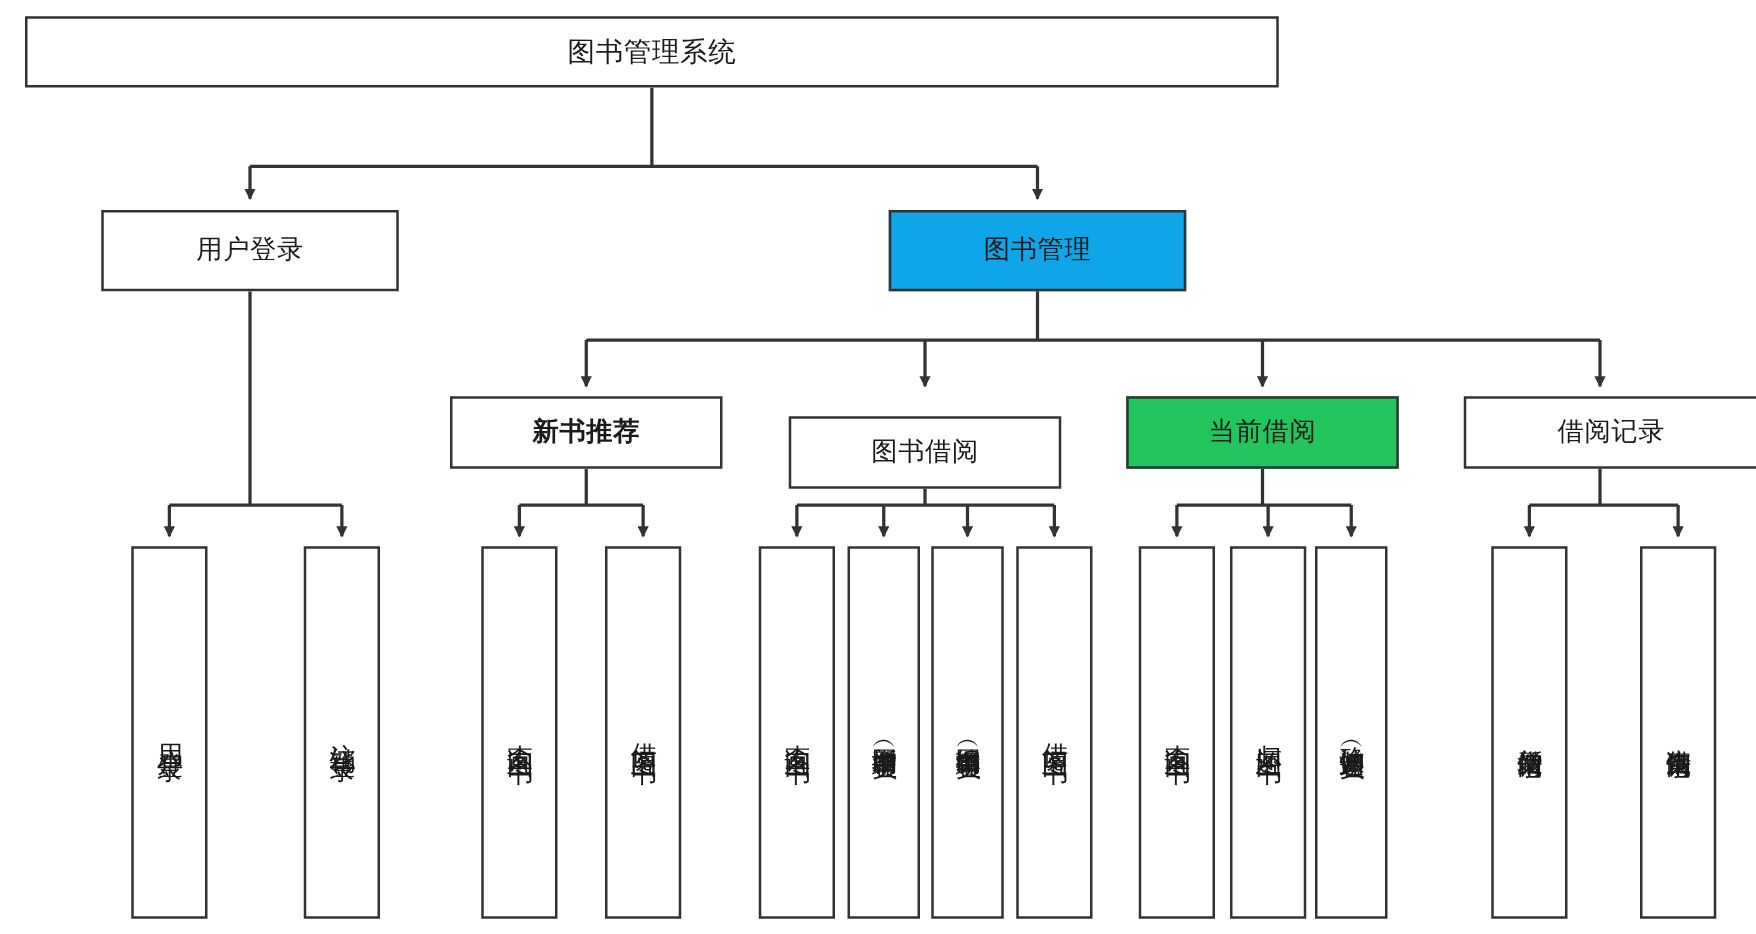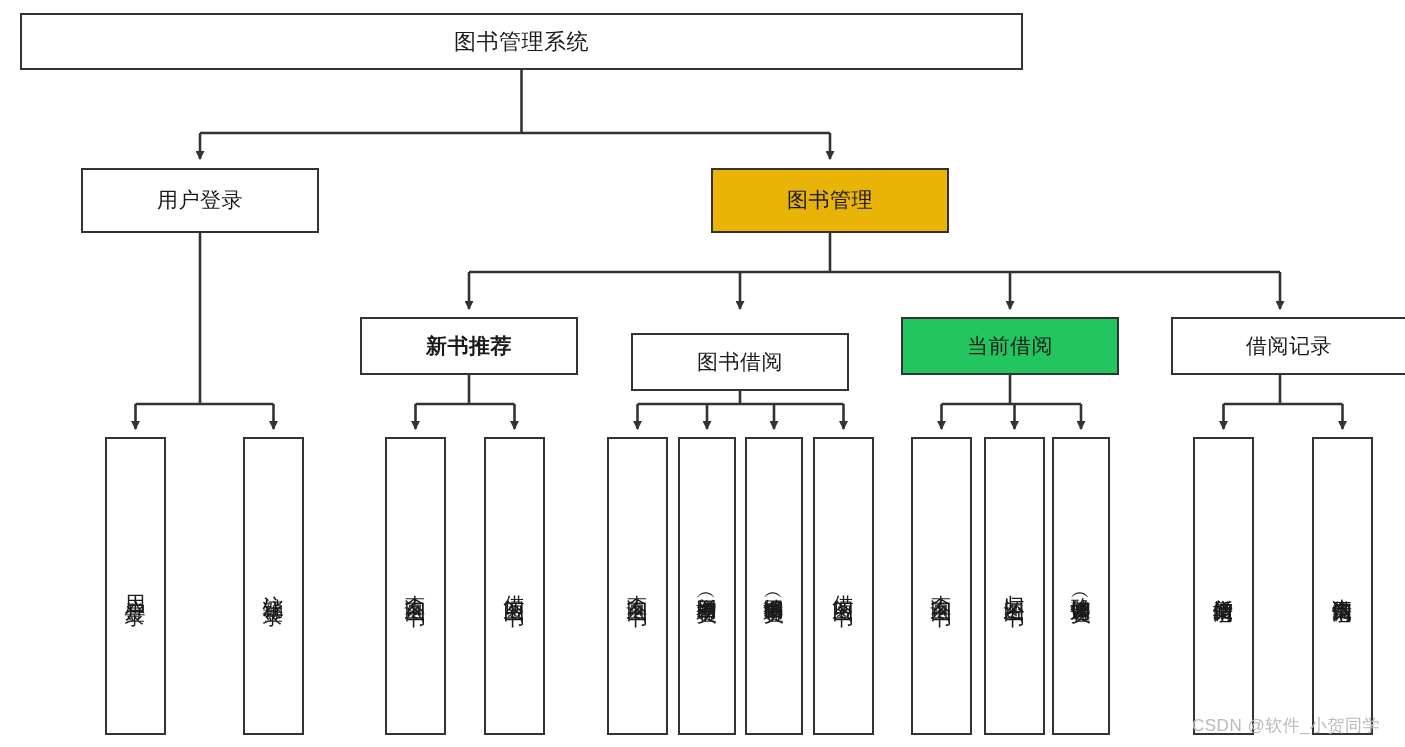--- a/index.html
+++ b/index.html
@@ -132,21 +132,21 @@
     </g>
   </svg>
 
   <div class="node horiz root" style="left: 20px; top: 13px; width: 1003px; height: 57px; border-color: rgb(51, 51, 51); color: rgb(26, 26, 26); background: rgb(255, 255, 255);">
     <span class="node-label">图书管理系统</span>
   </div>
 
   <div class="node horiz" style="left: 81px; top: 168px; width: 238px; height: 65px; border-color: rgb(51, 51, 51); color: rgb(26, 26, 26); background: rgb(255, 255, 255);">
     <span class="node-label">用户登录</span>
   </div>
-  <div class="node horiz" style="left: 711px; top: 168px; width: 238px; height: 65px; border-color: rgb(51, 51, 51); color: rgb(26, 26, 26); background: #eab308;">
+  <div class="node horiz" style="left: 711px; top: 168px; width: 238px; height: 65px; border-color: rgb(51, 51, 51); color: rgb(26, 26, 26); background: #0ea5e9;">
     <span class="node-label">图书管理</span>
   </div>
 
   <div class="node horiz" style="left: 360px; top: 317px; width: 218px; height: 58px; border-color: rgb(51, 51, 51); color: rgb(26, 26, 26); background: rgb(255, 255, 255); font-weight: bold;">
     <span class="node-label">新书推荐</span>
   </div>
   <div class="node horiz" style="left: 631px; top: 333px; width: 218px; height: 58px; border-color: rgb(51, 51, 51); color: rgb(26, 26, 26); background: rgb(255, 255, 255);">
     <span class="node-label">图书借阅</span>
   </div>
   <div class="node horiz" style="left: 901px; top: 317px; width: 218px; height: 58px; border-color: rgb(51, 51, 51); color: rgb(26, 26, 26); background: #22c55e;">
@@ -189,15 +189,14 @@
   <div class="node vert tight" style="left: 1052px; top: 437px; width: 58px; height: 298px; border-color: rgb(51, 51, 51); color: rgb(26, 26, 26); background: rgb(255, 255, 255);">
     <span class="node-label">确认归还（管理员）</span>
   </div>
   <div class="node vert tight" style="left: 1193px; top: 437px; width: 61px; height: 298px; border-color: rgb(51, 51, 51); color: rgb(26, 26, 26); background: rgb(255, 255, 255);">
     <span class="node-label">新增借阅记录</span>
   </div>
   <div class="node vert tight" style="left: 1312px; top: 437px; width: 61px; height: 298px; border-color: rgb(51, 51, 51); color: rgb(26, 26, 26); background: rgb(255, 255, 255);">
     <span class="node-label">查询借阅记录</span>
   </div>
 
-  <div class="watermark" style="left: 1192px; top: 714px;">CSDN @软件_小贺同学</div>
 
 </div>
 
 </body></html>

